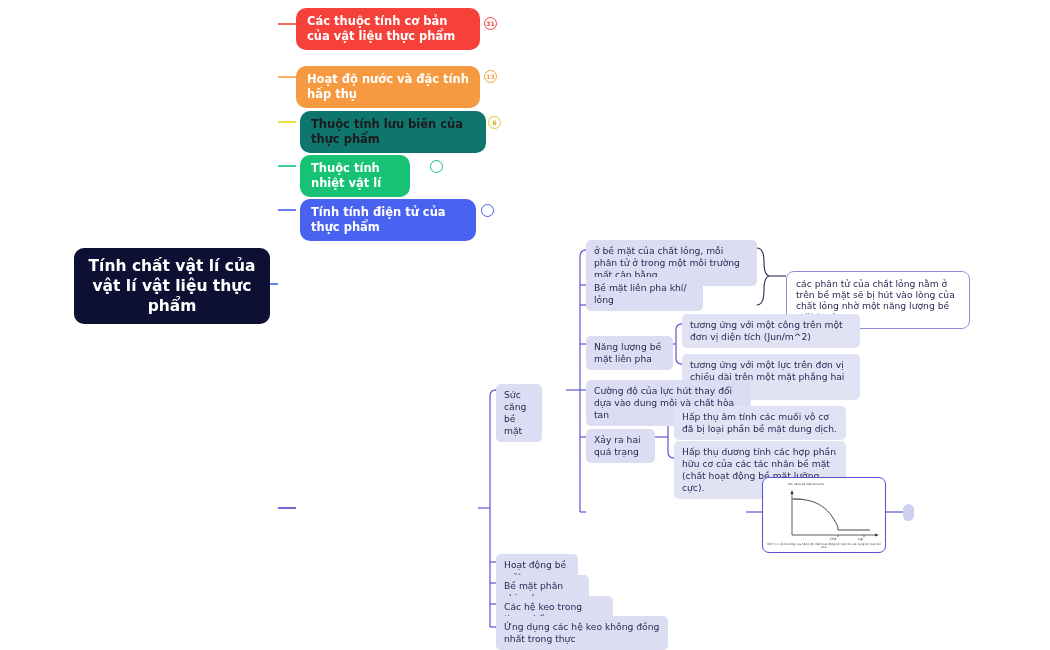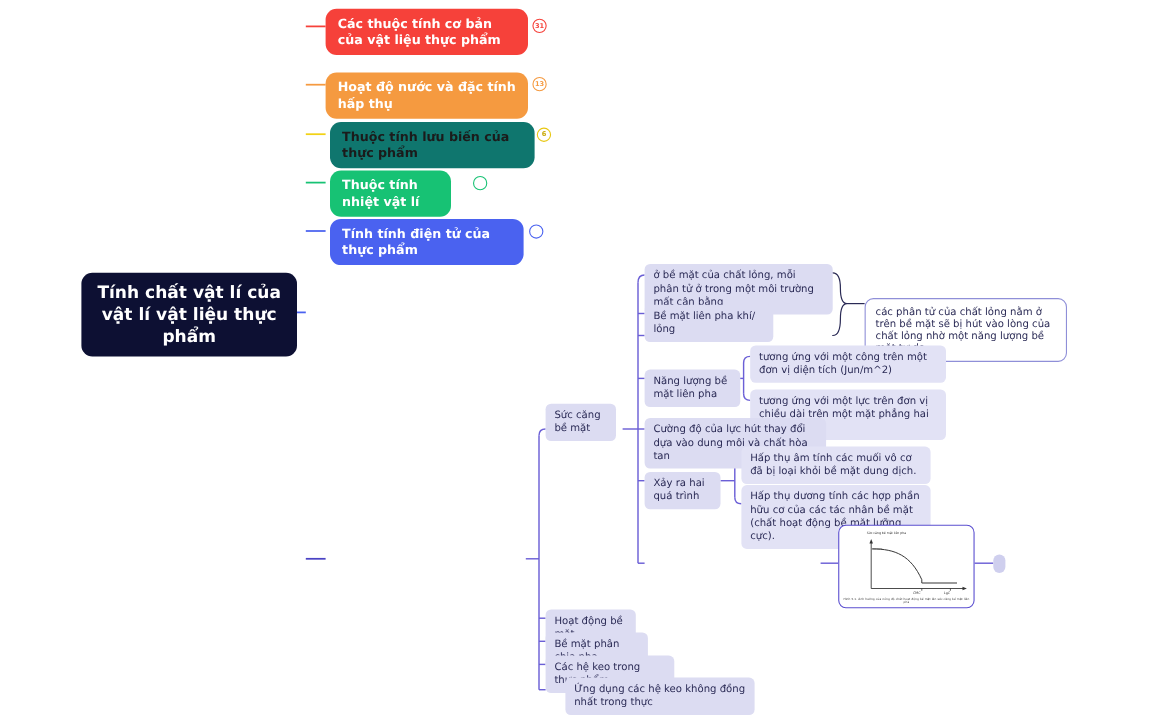--- a/index.html
+++ b/index.html
@@ -185,21 +185,21 @@
   </div>
 
   <div class="node l1 blue" style="left:300px; top:199px; width:176px;">
     <span>Tính tính điện tử của thực phẩm</span>
   </div>
   <div class="badge b-blue" style="left:481px; top:204px;">
     <span></span>
   </div>
 
 
-  <div class="node lav" style="left:496px; top:367px; width:64px;">
+  <div class="node lav" style="left:496px; top:384px; width:46px;">
     <span>Sức căng bề mặt</span>
   </div>
 
   <div class="node lav" style="left:586px; top:240px; width:171px;">
     <span>ở bề mặt của chất lỏng, mỗi phân tử ở trong một môi trường mất cân bằng</span>
   </div>
 
   <div class="node lav" style="left:586px; top:277px; width:117px;">
     <span>Bề mặt liên pha khí/ lỏng</span>
   </div>
@@ -219,25 +219,25 @@
 
   <div class="node lav lighter" style="left:682px; top:354px; width:178px;">
     <span>tương ứng với một lực trên đơn vị chiều dài trên một mặt phẳng hai chiều (N/m)</span>
   </div>
 
   <div class="node lav" style="left:586px; top:380px; width:165px;">
     <span>Cường độ của lực hút thay đổi dựa vào dung môi và chất hòa tan</span>
   </div>
 
   <div class="node lav" style="left:586px; top:429px; width:69px;">
-    <span>Xảy ra hai quá trình</span>
+    <span>Xảy ra hai quá trạng</span>
   </div>
 
   <div class="node lav lighter" style="left:674px; top:406px; width:172px;">
-    <span>Hấp thụ âm tính các muối vô cơ đã bị loại khỏi bề mặt dung dịch.</span>
+    <span>Hấp thụ âm tính các muối vô cơ đã bị loại phần bề mặt dung dịch.</span>
   </div>
 
   <div class="node lav lighter" style="left:674px; top:441px; width:172px;">
     <span>Hấp thụ dương tính các hợp phần hữu cơ của các tác nhân bề mặt (chất hoạt động bề mặt lưỡng cực).</span>
   </div>
 
 
   <div class="imgcard">
     <div class="chartbox">
       <svg viewBox="0 0 118 68" width="118" height="68">
@@ -270,17 +270,17 @@
   </div>
 
   <div class="node lav" style="left:496px; top:575px; width:93px;">
     <span>Bề mặt phân chia pha</span>
   </div>
 
   <div class="node lav" style="left:496px; top:596px; width:117px;">
     <span>Các hệ keo trong thực phẩm</span>
   </div>
 
-  <div class="node lav" style="left:496px; top:616px; width:172px;margin-left:18px;">
+  <div class="node lav" style="left:496px; top:616px; width:172px;">
     <span>Ứng dụng các hệ keo không đồng nhất trong thực</span>
   </div>
 
 </div>
 
 </body></html>

